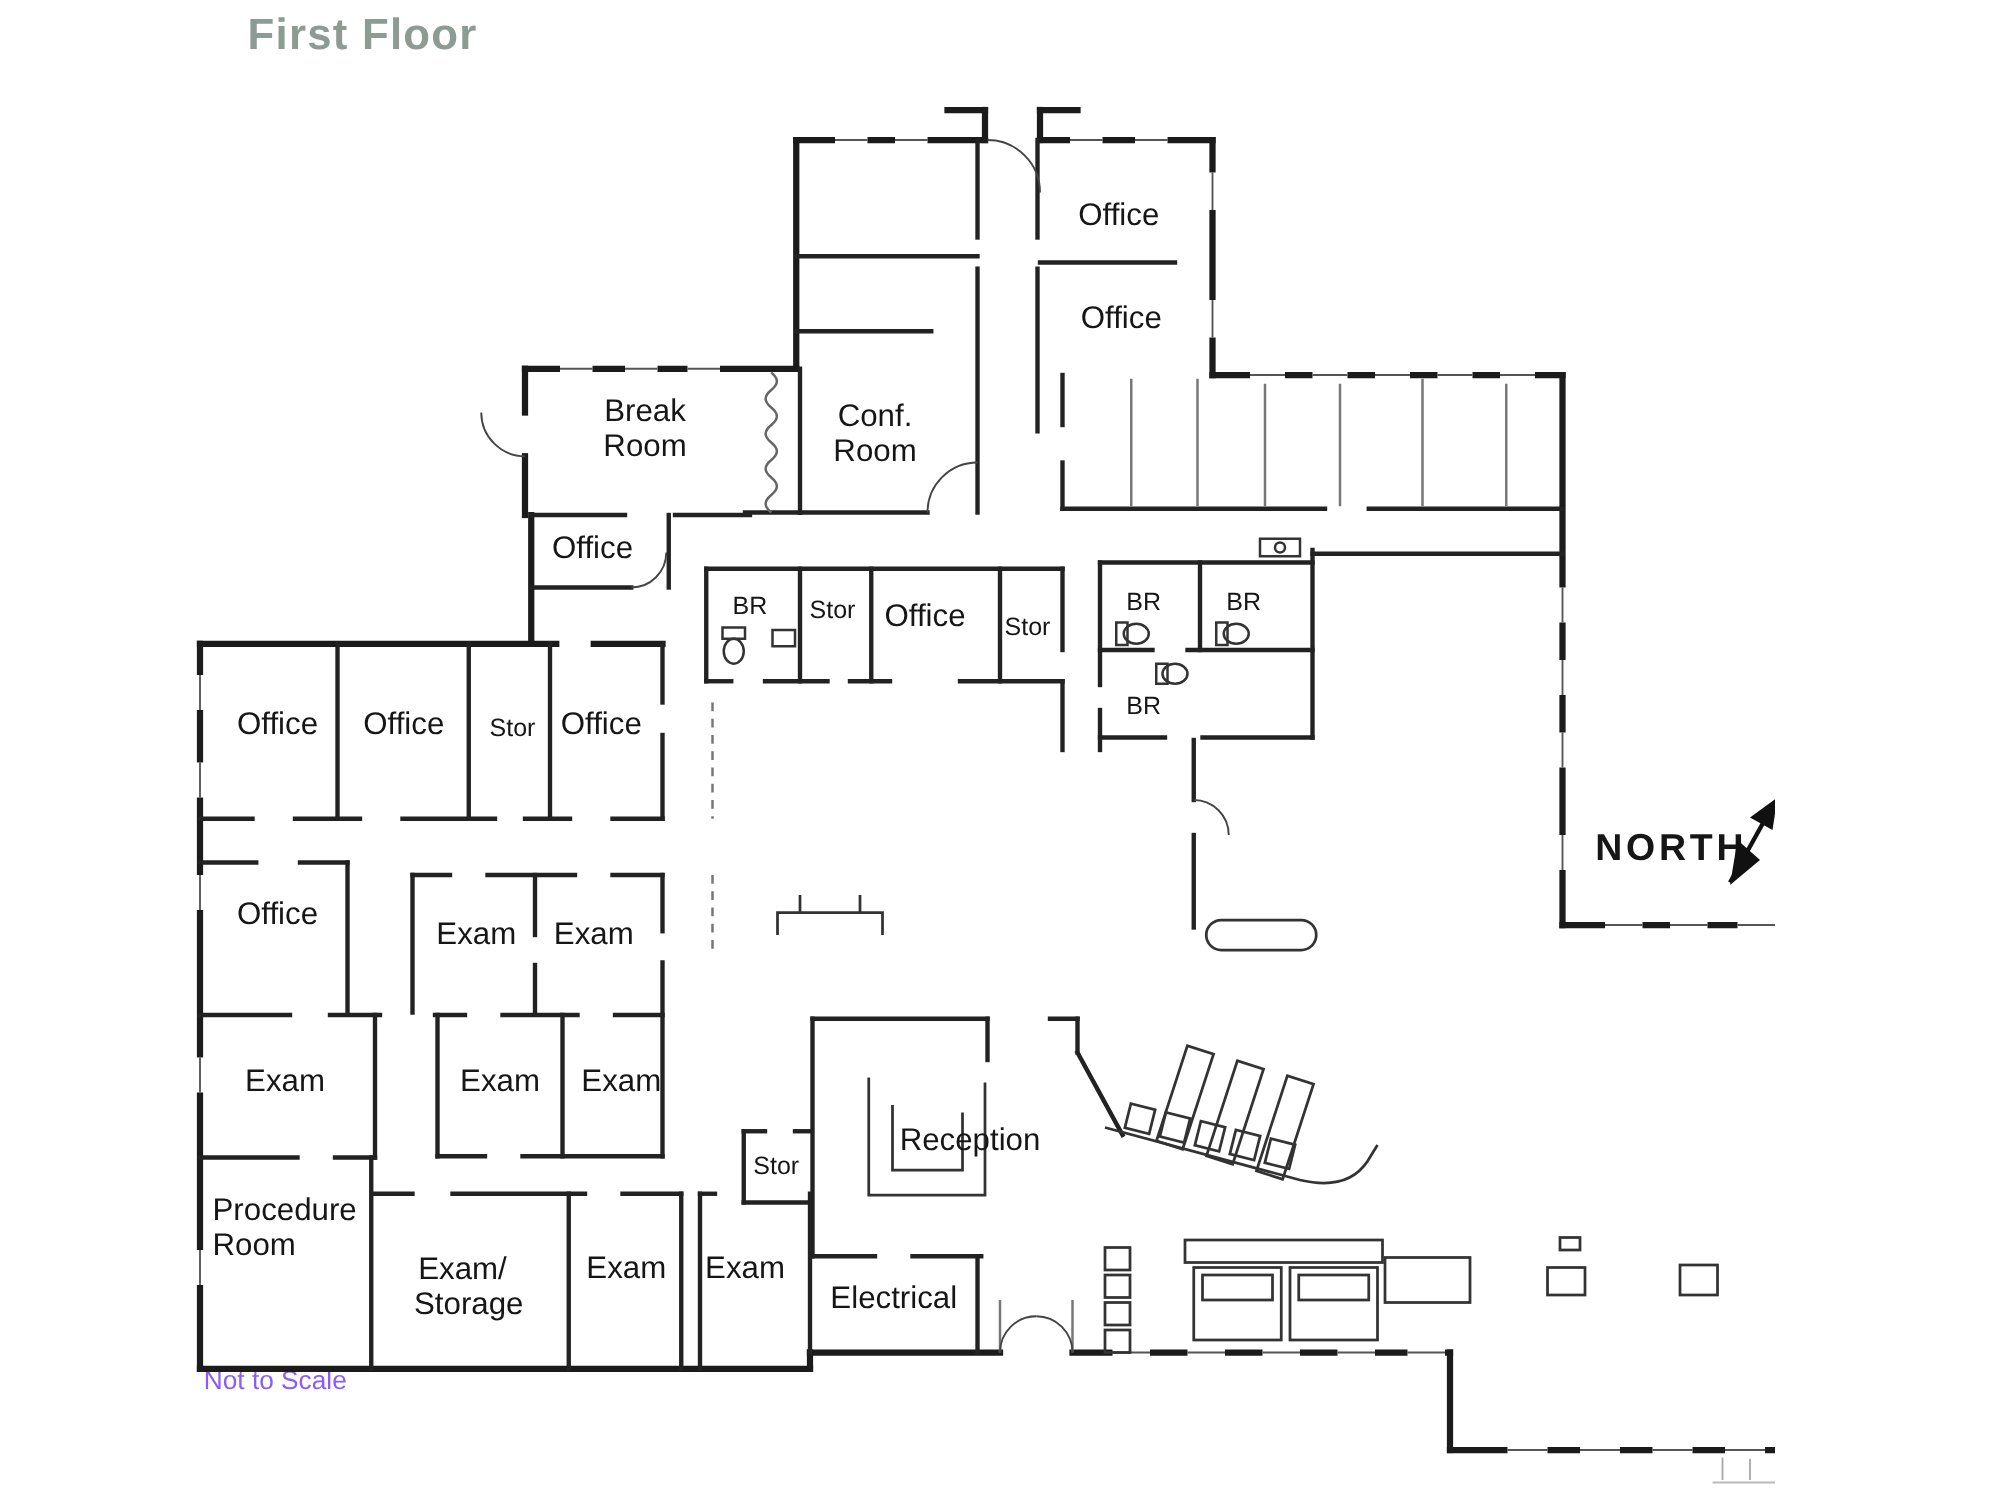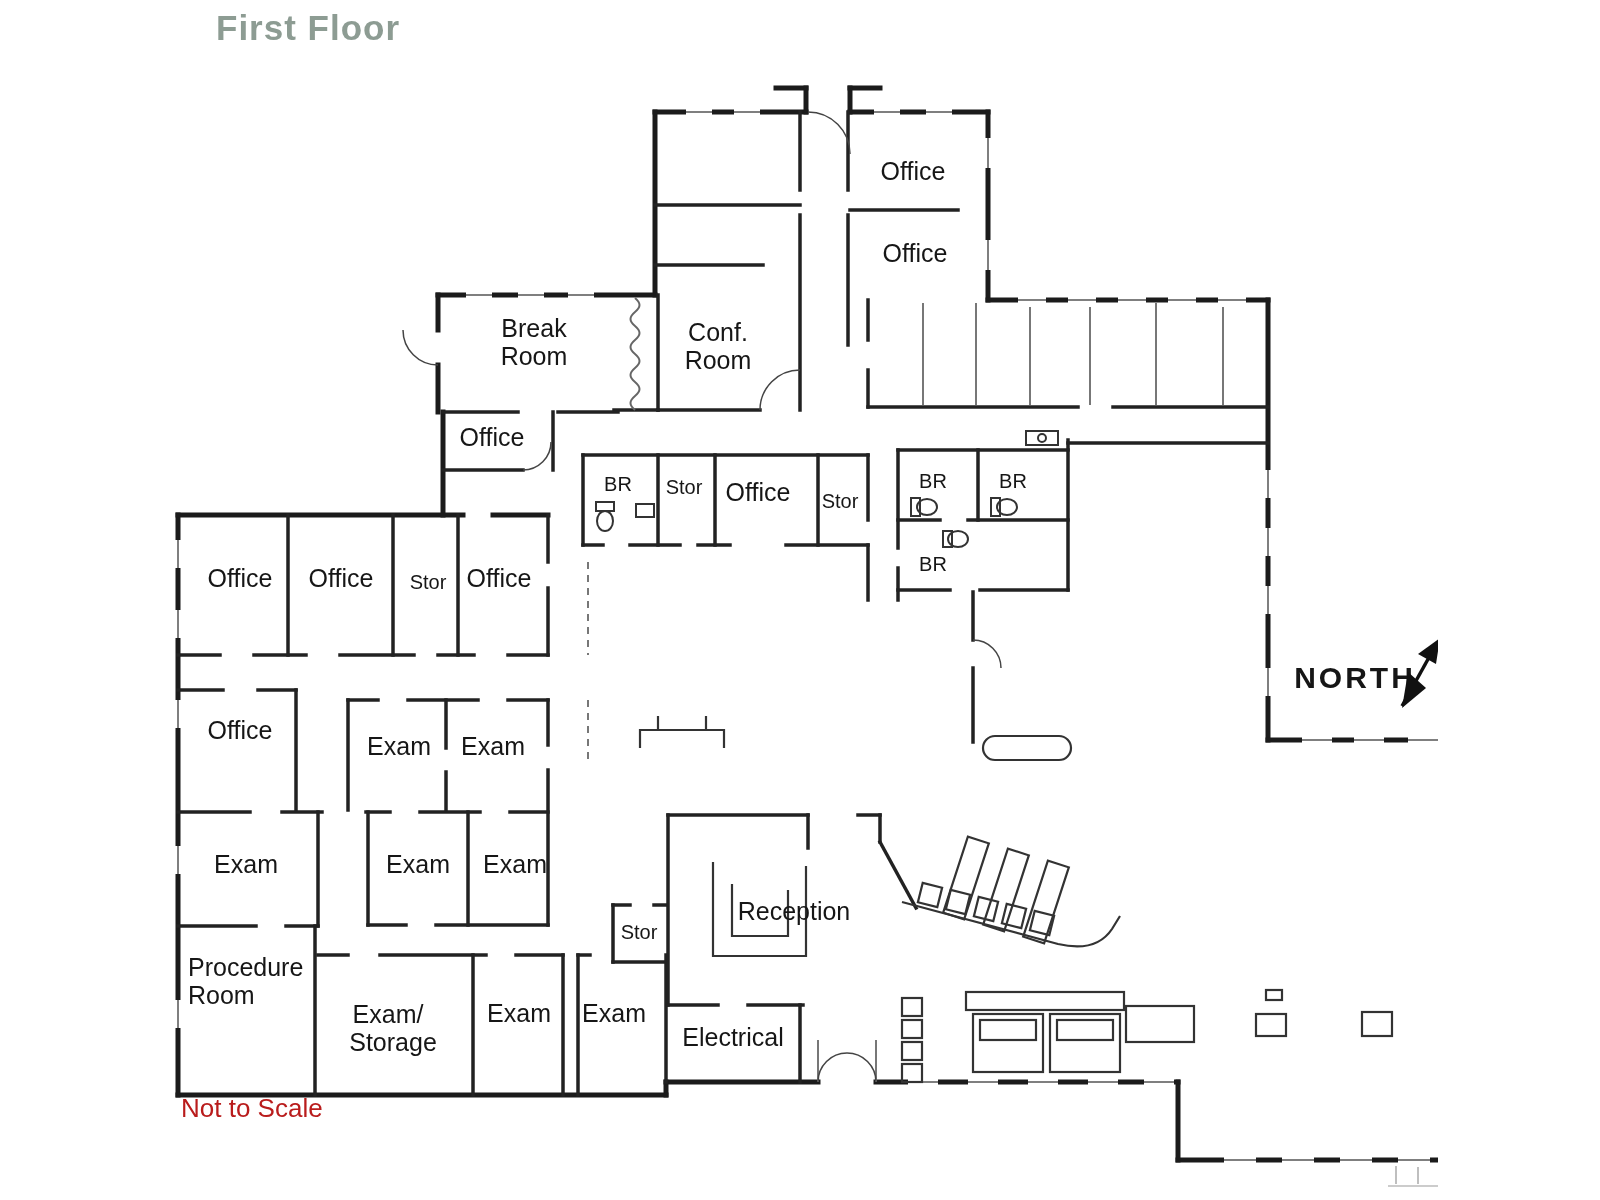--- a/index.html
+++ b/index.html
@@ -1,18 +1,18 @@
 <!DOCTYPE html>
 <html><head>
 <meta charset="utf-8">
 <style>
   html,body{margin:0;padding:0;background:#ffffff;}
-  .stage{position:relative;width:1420px;height:1200px;background:#ffffff;font-family:"Liberation Sans",sans-serif;overflow:hidden;margin-left:18px;}
+  .stage{position:relative;width:1420px;height:1200px;background:#ffffff;font-family:"Liberation Sans",sans-serif;overflow:hidden;}
   .page-title{position:absolute;left:198px;top:8px;font-size:35px;font-weight:bold;letter-spacing:1px;color:#8d9c93;}
-  .scale-note{position:absolute;left:163px;top:1093px;font-size:26px;color:#b91c1c;}
+  .scale-note{position:absolute;left:163px;top:1093px;font-size:21px;color:#8b5cf6;}
   .corner-block{position:absolute;left:1477px;top:0;width:36px;height:116px;background:#3d5a49;}
   svg.plan{position:absolute;left:0;top:0;}
   svg text{font-family:"Liberation Sans",sans-serif;fill:#161616;}
   .lbl{font-size:25px;text-anchor:middle;}
   .lbl-sm{font-size:20px;text-anchor:middle;}
   .lbl-start{text-anchor:start;}
   .north-text{font-size:30px;font-weight:600;letter-spacing:3px;text-anchor:middle;}
 </style>
 </head>
 <body>

